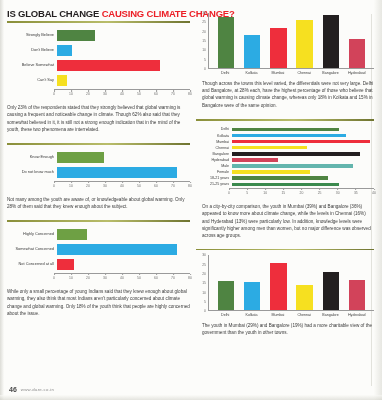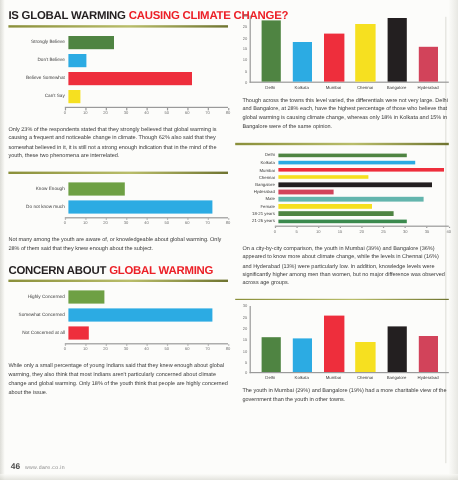--- a/index.html
+++ b/index.html
@@ -87,21 +87,21 @@
 <div class="page">
   <div class="edge-l"></div>
   <div class="edge-r"></div>
   <div class="edge-b"></div>
   <div class="spine"></div>
 
   <div class="col-left">
 
     <div>
       <div class="heading">
-        <span class="dark">IS GLOBAL WARMING</span>
+        <span class="dark">IS GLOBAL CHANGE</span>
         <span class="red">CAUSING CLIMATE CHANGE?</span>
       </div>
       <div class="rule"></div>
       <div class="hbar-chart" id="chart-belief-bars">
           <div class="hbar-row">
             <div class="hbar-label">Strongly Believe</div>
             <div class="hbar-track">
               <div class="hbar-fill" style="width: 28.75%; background: rgb(79, 132, 66);"></div>
             </div>
           </div>
@@ -162,24 +162,20 @@
             <span class="tick" style="left: 62.5%;"><i></i>50</span>
             <span class="tick" style="left: 75%;"><i></i>60</span>
             <span class="tick" style="left: 87.5%;"><i></i>70</span>
             <span class="tick" style="left: 100%;"><i></i>80</span>
           </div>
         </div>
       <div class="para">Not many among the youth are aware of, or knowledgeable about global warming. Only 28% of them said that they knew enough about the subject.</div>
     </div>
 
     <div style="margin-top:9px;">
-      <div class="heading">
-        <span class="dark">CONCERN ABOUT</span>
-        <span class="red">GLOBAL WARMING</span>
-      </div>
       <div class="rule"></div>
       <div class="hbar-chart" id="chart-concern-bars">
           <div class="hbar-row">
             <div class="hbar-label">Highly Concerned</div>
             <div class="hbar-track">
               <div class="hbar-fill" style="width: 22.5%; background: rgb(110, 160, 68);"></div>
             </div>
           </div>
           <div class="hbar-row">
             <div class="hbar-label">Somewhat Concerned</div>

